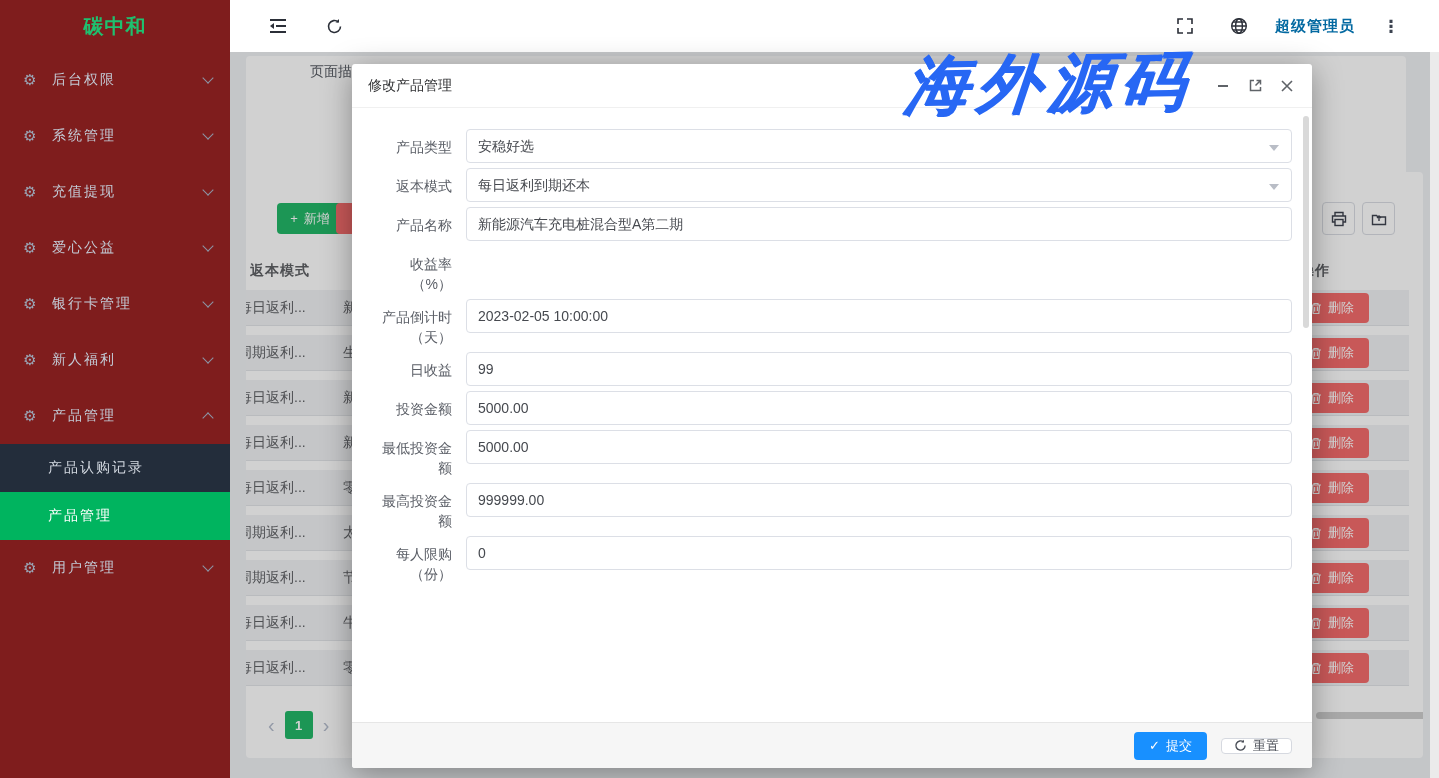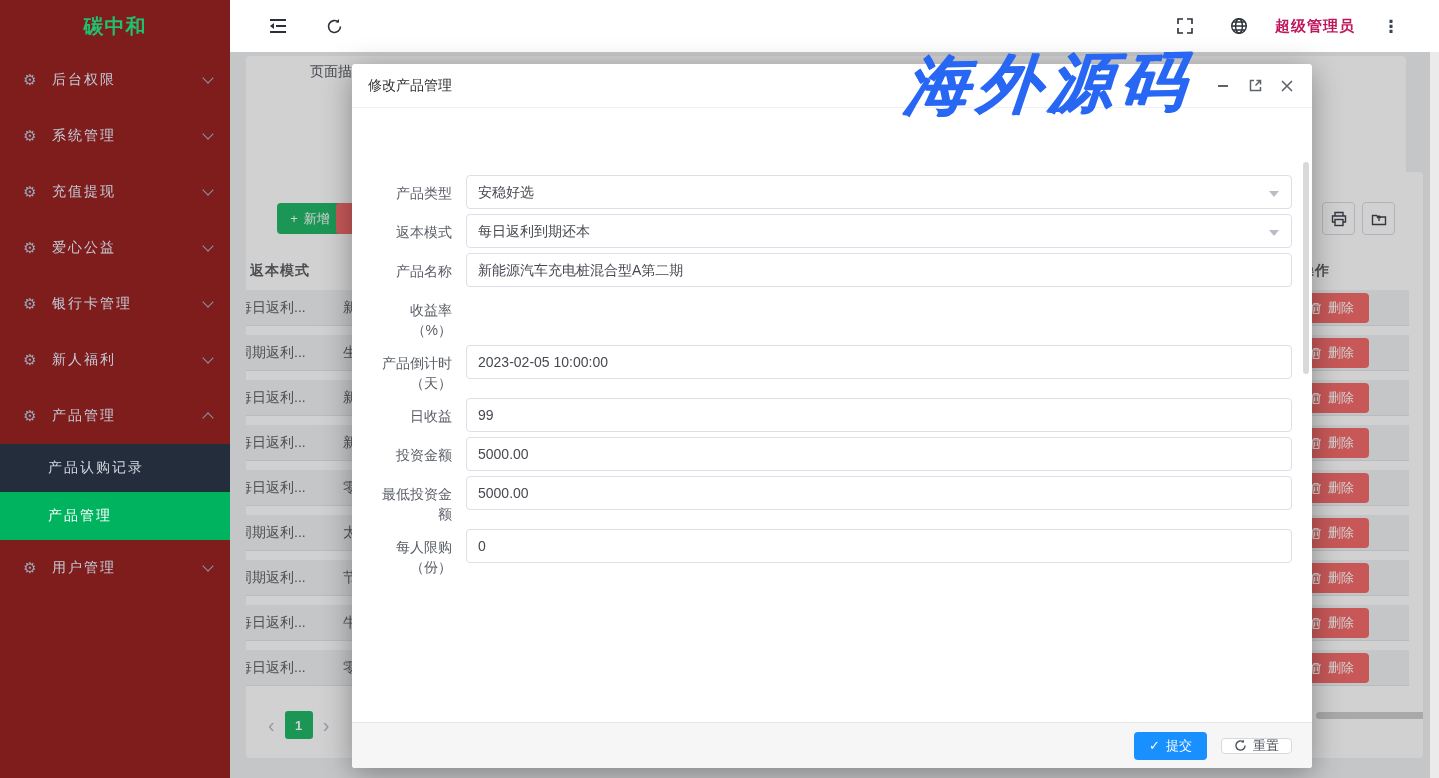--- a/index.html
+++ b/index.html
@@ -14,21 +14,21 @@
   .chev { width:8px; height:8px; border-right:1.6px solid #8b96a6; border-bottom:1.6px solid #8b96a6; transform:rotate(45deg); margin-top:-4px; }
   .chev.up { transform:rotate(225deg); margin-top:4px; }
   .submenu-item { height:48px; display:flex; align-items:center; padding-left:48px; font-size:14px; color:#d3d9e1; letter-spacing:2px; background:#232d3b; cursor:pointer; }
   .submenu-item.active { background:#00b45f; color:#fff; }
 
   
   .topbar { position:absolute; left:230px; top:0; right:0; height:52px; background:#fff; z-index:30; display:flex; align-items:center; }
   .tb-icon { width:36px; height:36px; display:flex; align-items:center; justify-content:center; color:#3c4350; cursor:pointer; }
   .tb-left { display:flex; align-items:center; gap:20px; padding-left:30px; }
   .tb-right { margin-left:auto; display:flex; align-items:center; gap:18px; padding-right:30px; }
-  .tb-user { font-size:15px; color:#be185d; font-weight:bold; letter-spacing:1px; }
+  .tb-user { font-size:15px; color:#0369a1; font-weight:bold; letter-spacing:1px; }
   svg.ic { display:block; }
 
   
   .content { position:absolute; left:230px; top:52px; right:0; bottom:0; background:#f0f2f5; overflow:hidden; z-index:1; }
   .card { background:#fff; border-radius:4px; position:absolute; }
   .desc-card { left:16px; top:4px; width:1160px; height:140px; font-size:14px; color:#5a5e66; }
   .desc-line1 { position:absolute; left:64px; top:7px; }
   .desc-line2 { position:absolute; left:117px; top:31px; }
   .desc-line3 { position:absolute; left:115px; top:55px; }
 
@@ -56,21 +56,21 @@
   .h-scroll { position:absolute; left:1070px; top:540px; width:118px; height:7px; background:#cfcfcf; border-radius:4px; }
 
   .pagination { position:absolute; left:22px; top:539px; display:flex; align-items:center; gap:10px; }
   .pg-arrow { color:#b4bccc; font-size:20px; line-height:28px; cursor:pointer; }
   .pg-num { width:28px; height:28px; background:#23b868; color:#fff; border-radius:3px; display:flex; align-items:center; justify-content:center; font-size:13px; font-weight:bold; cursor:pointer; }
 
   .overlay { position:absolute; inset:0; background:rgba(0,0,0,0.18); z-index:10; }
   .page-scrollbar { position:absolute; right:0; top:0; bottom:0; width:9px; background:#ebebeb; z-index:12; }
 
   
-  .dialog { position:absolute; left:352px; top:64px; width:960px; height:704px; background:#fff; border-radius:3px; box-shadow:0 6px 30px rgba(0,0,0,0.35); z-index:50; display:flex; flex-direction:column;gap:46px; }
+  .dialog { position:absolute; left:352px; top:64px; width:960px; height:704px; background:#fff; border-radius:3px; box-shadow:0 6px 30px rgba(0,0,0,0.35); z-index:50; display:flex; flex-direction:column; }
   .dlg-header { height:44px; display:flex; align-items:center; padding:0 16px; border-bottom:1px solid #f0f0f0; }
   .dlg-title { font-size:14px; color:#303133; }
   .dlg-header-icons { margin-left:auto; display:flex; align-items:center; gap:14px; color:#5f6368; }
   .dlg-hicon { width:18px; height:18px; display:flex; align-items:center; justify-content:center; cursor:pointer; font-size:16px; }
   .dlg-body { position:relative; flex:1; overflow:hidden; padding:21px 20px 0 20px; }
   .dlg-scrollthumb { position:absolute; right:3px; top:8px; width:6px; height:212px; background:#d9d9d9; border-radius:3px; }
   .f-row { display:flex; align-items:flex-start; margin-bottom:5px; }
   .f-label { width:80px; margin-right:14px; flex:none; text-align:right; font-size:14px; line-height:20px; color:#5a5e66; padding-top:8px; }
   .f-field { position:relative; flex:1; height:34px; border:1px solid #dcdfe6; border-radius:4px; background:#fff; font-size:14px; color:#46494f; line-height:32px; padding:0 30px 0 11px; white-space:nowrap; overflow:hidden; cursor:text; }
   .f-caret { position:absolute; right:12px; top:15px; width:0; height:0; border-left:5px solid transparent; border-right:5px solid transparent; border-top:6px solid #b9bdc6; }
@@ -425,20 +425,27 @@
         </div>
 
         <div class="f-row">
           <label class="f-label">最低投资金额</label>
           <div class="f-field">
             <span>5000.00</span>
             
           </div>
         </div>
 
+        <div class="f-row">
+          <label class="f-label">最高投资金额</label>
+          <div class="f-field">
+            <span>999999.00</span>
+            
+          </div>
+        </div>
 
         <div class="f-row">
           <label class="f-label">每人限购（份）</label>
           <div class="f-field">
             <span>0</span>
             
           </div>
         </div>
       </div>
     <div class="dlg-scrollthumb"></div>

